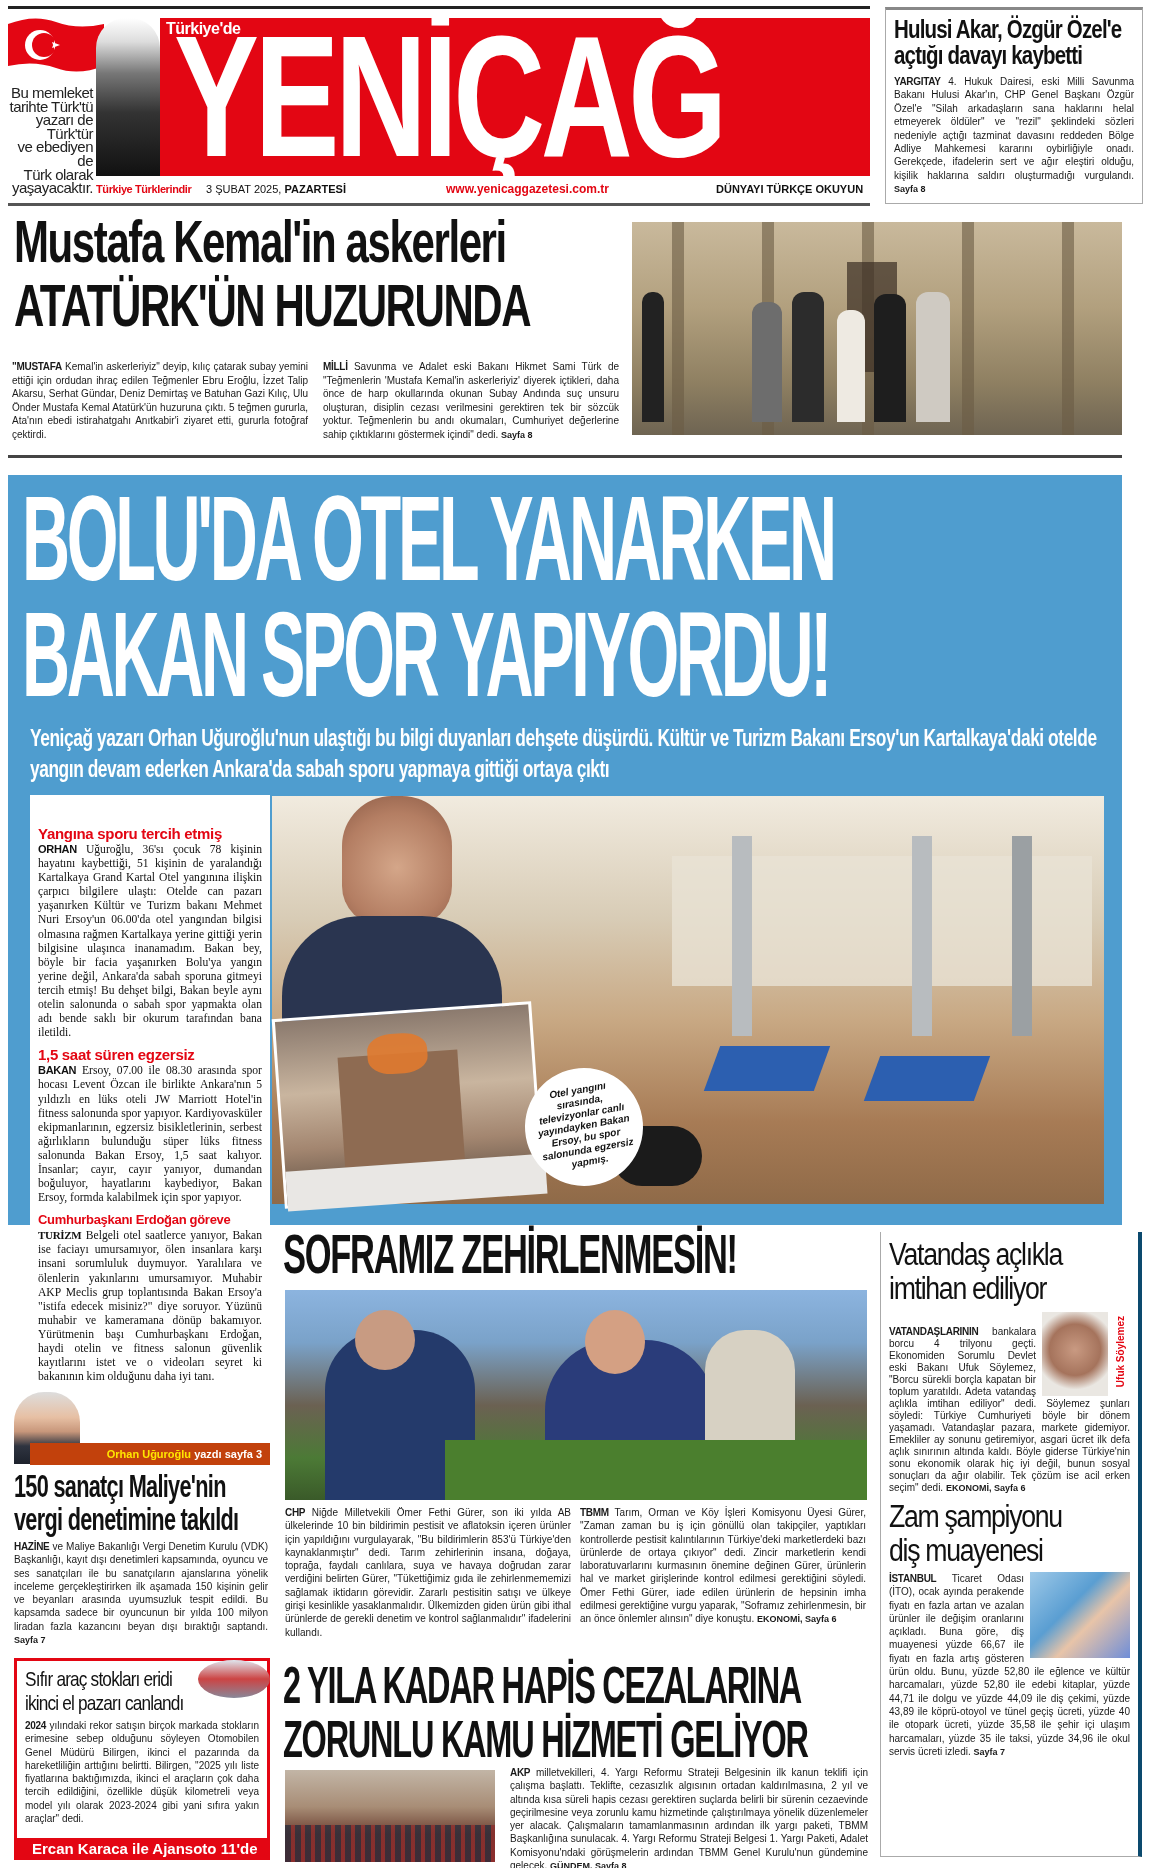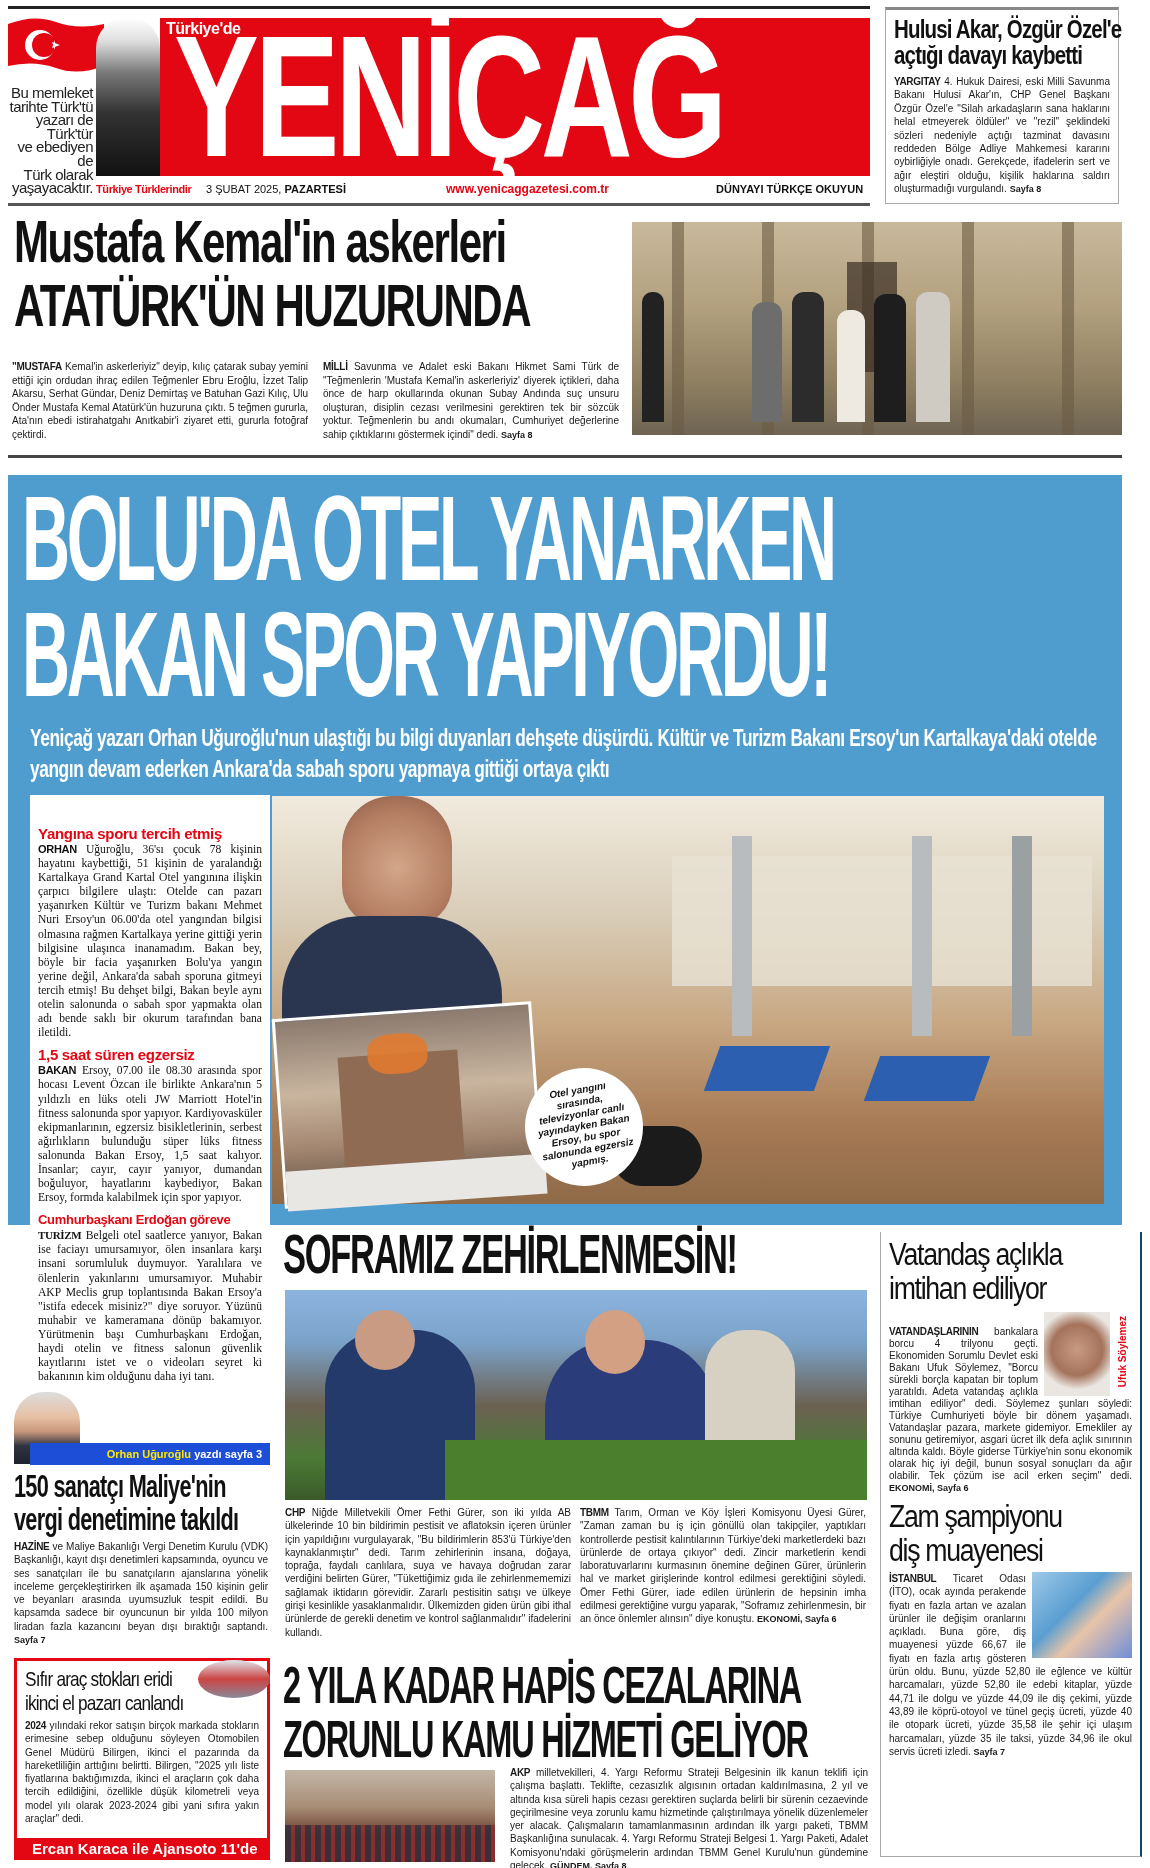--- a/index.html
+++ b/index.html
@@ -14,40 +14,40 @@
   .rule { position: absolute; background: #333; }
 
   
   .top-rule { left: 8px; top: 6px; width: 862px; height: 3px; background: #222; }
   .flag { left: 4px; top: 14px; width: 104px; height: 62px; }
   .motto { left: 8px; top: 86px; width: 85px; text-align: right; font-family: "Liberation Sans", sans-serif; font-size: 15px; line-height: 13.6px; letter-spacing: -0.5px; color: #222; }
   .portrait { left: 96px; top: 18px; width: 64px; height: 158px; background: linear-gradient(180deg,#fff 0%,#ddd 15%,#777 35%,#333 60%,#111 100%); border-radius: 30px 30px 0 0; }
   .redbox { left: 160px; top: 18px; width: 710px; height: 158px; background: #e30613; overflow: hidden; }
   .dateline { top: 181px; font-size: 11px; }
   
-  .tr-box { left: 885px; top: 7px; width: 234px; height: 197px; border: 1px solid #aaa; border-top: 3px solid #888; padding: 6px 8px; }
+  .tr-box { left: 885px; top: 7px; width: 258px; height: 197px; border: 1px solid #aaa; border-top: 3px solid #888; padding: 6px 8px; }
   .tr-title { font-weight: bold; font-size: 25px; line-height: 26px; letter-spacing: -1px; transform: scaleX(0.82); transform-origin: left top; width: 300px; }
   .mk-photo { left: 632px; top: 222px; width: 490px; height: 213px; background: linear-gradient(180deg,#c9b99c 0%,#b2a07e 40%,#8f8062 75%,#6e6452 100%); }
   .col-line { background: #6b5b45; position: absolute; top: 0; width: 12px; height: 100%; opacity: 0.6; }
 
   
   .blue { left: 8px; top: 475px; width: 1114px; height: 750px; background: #4f9dcf; }
   .left-col { left: 30px; top: 795px; width: 240px; height: 700px; background: #fff; padding: 6px 8px; }
   .red-sub { color: #e30613; font-weight: bold; font-size: 15px; line-height: 17px; letter-spacing: -0.3px; margin-top: 24px; }
   .gym-photo { left: 272px; top: 796px; width: 832px; height: 408px; background: linear-gradient(180deg,#f1ebdf 0%,#d8ccb6 30%,#c8a883 55%,#a77b55 80%,#8f6a48 100%); }
   .minister { left: 272px; top: 796px; width: 250px; height: 320px; }
   .fire-photo { left: 278px; top: 1010px; width: 260px; height: 190px; transform: rotate(-4deg); border: 3px solid #fff; background: linear-gradient(180deg,#8b7a6e 0%,#c9b59f 40%,#a38670 70%,#5a4c40 100%); }
   .bubble { left: 525px; top: 1068px; width: 118px; height: 118px; border-radius: 50%; background: #fff; color: #111; font-size: 10px; font-weight: bold; line-height: 12px; text-align: center; padding: 16px 8px; transform: rotate(-10deg); font-style: italic; }
 
-  .byline-bar { left: 30px; top: 1443px; width: 240px; height: 22px; background: #1d4ed8; }
+  .byline-bar { left: 30px; top: 1443px; width: 240px; height: 22px; background: #c2410c; }
   .sf-photo { left: 285px; top: 1290px; width: 582px; height: 210px; background: linear-gradient(180deg,#8cb4df 0%,#7aa2c9 25%,#6b6152 55%,#4c7a36 80%,#3a5a29 100%); }
   .meclis-photo { left: 285px; top: 1770px; width: 210px; height: 92px; background: linear-gradient(180deg,#c2b5a6 0%,#a88d76 40%,#6b4032 70%,#8f2a2a 100%); }
 
   
-  .right-col { left: 880px; top: 1232px; width: 262px; height: 625px; border-left: 1px solid #aaa; border-right: 2px solid #0c4a6e; border-bottom: 1px solid #aaa; padding: 6px 8px; }
+  .right-col { left: 880px; top: 1232px; width: 262px; height: 625px; border-left: 1px solid #aaa; border-right: 4px solid #0c4a6e; border-bottom: 1px solid #aaa; padding: 6px 8px; }
   .thin-title { font-family: "Liberation Sans", sans-serif; font-weight: normal; font-size: 31px; line-height: 34px; letter-spacing: -1.5px; transform: scaleX(0.86); transform-origin: left top; width: 300px; }
   .arac-box { left: 14px; top: 1658px; width: 256px; height: 201px; border: 3px solid #e30613; padding: 6px 8px; }
   .arac-bar { left: 14px; top: 1838px; width: 256px; height: 22px; background: #e30613; color: #fff; font-weight: bold; font-size: 15px; line-height: 22px; padding-left: 18px; }
 </style>
 </head>
 <body>
 
 <div class="abs top-rule"></div>
 
 <div class="abs flag">

